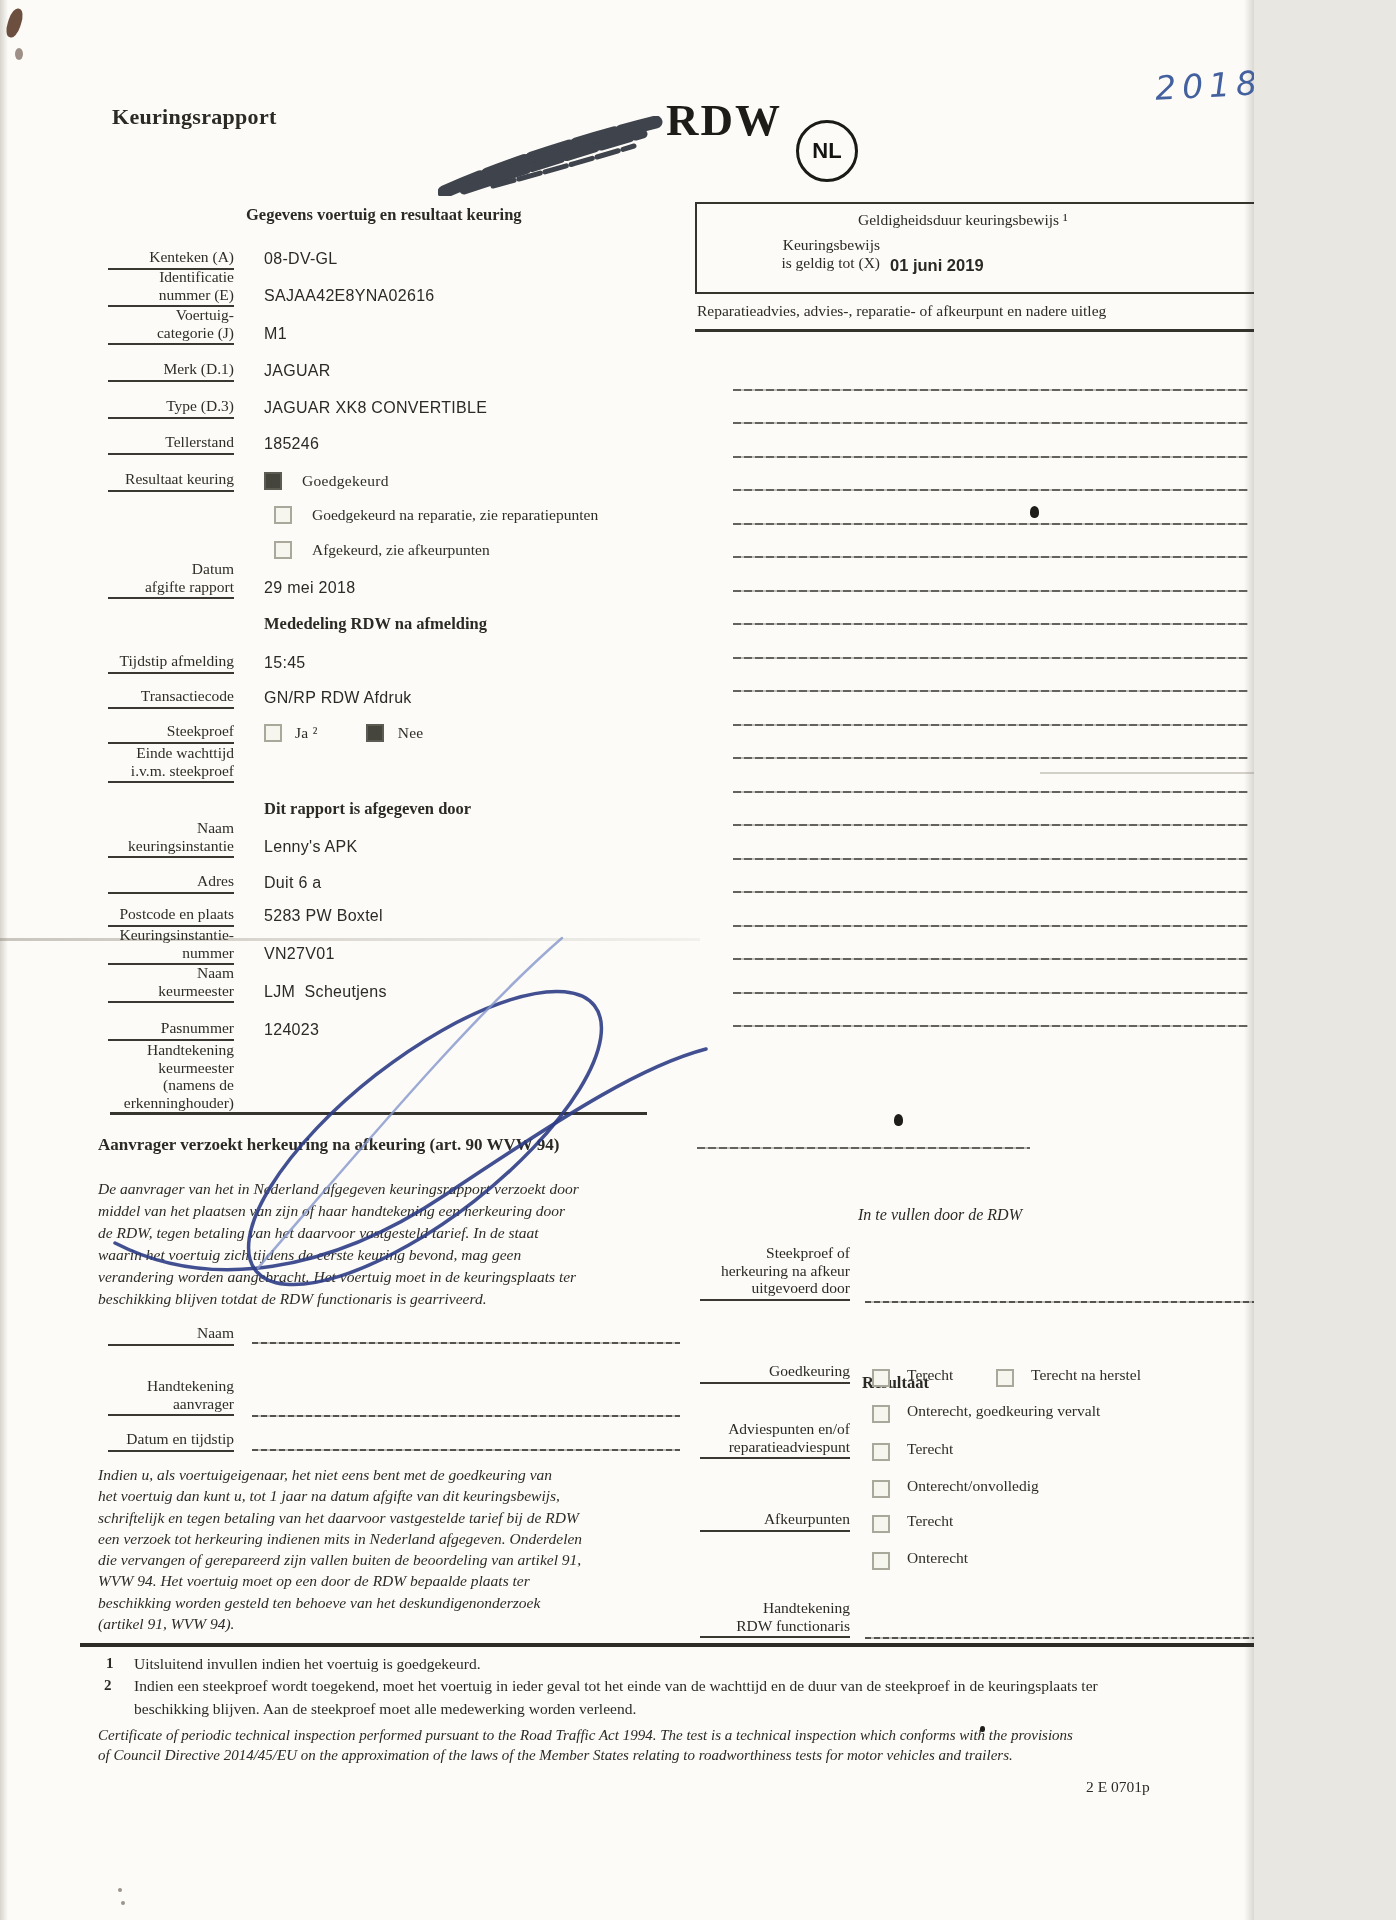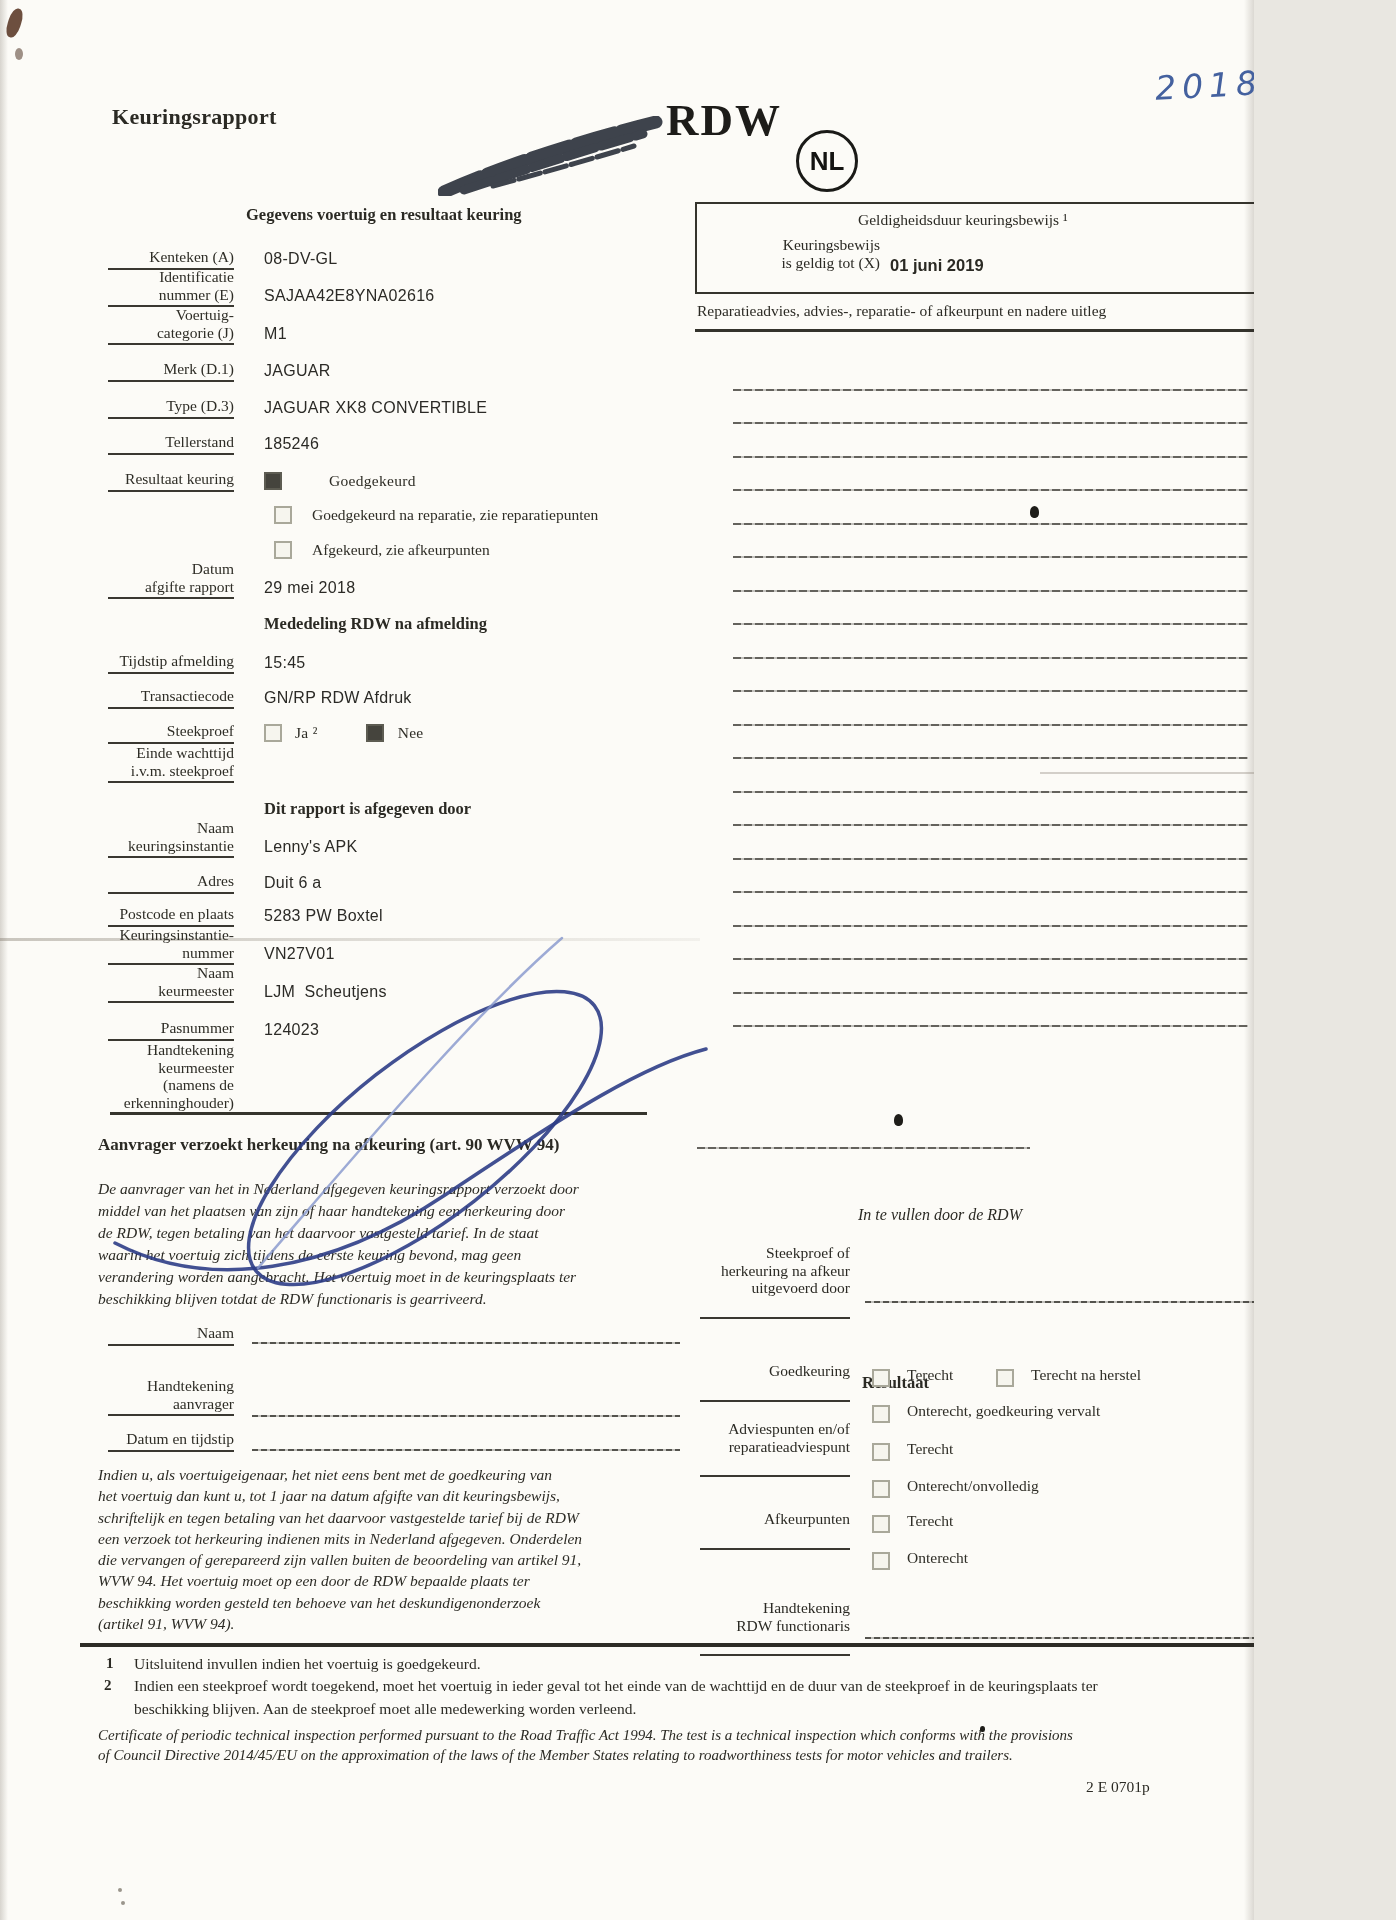--- a/index.html
+++ b/index.html
@@ -10,23 +10,23 @@
   .edge-r{position:absolute;right:0;top:0;width:10px;height:100%;background:linear-gradient(270deg,rgba(120,112,100,.25),rgba(120,112,100,0));}
   .mark-a{position:absolute;left:8px;top:8px;width:13px;height:30px;background:#53301f;border-radius:45%;transform:rotate(18deg);opacity:.85;}
   .mark-b{position:absolute;left:15px;top:48px;width:8px;height:12px;background:#6b564a;border-radius:50%;opacity:.65;}
   .crease-1{position:absolute;left:0;top:938px;width:700px;height:3px;background:linear-gradient(90deg,rgba(125,117,104,.4),rgba(125,117,104,.08));}
   .crease-2{position:absolute;left:1040px;top:772px;width:356px;height:2px;background:rgba(135,127,114,.35);}
   .bdot{position:absolute;width:4px;height:4px;background:#9a958c;border-radius:50%;}
   .inkdot{position:absolute;background:#1e1d19;border-radius:60% 60% 50% 50%;}
   
   .doctitle{position:absolute;left:112px;top:104px;font-size:22px;font-weight:bold;letter-spacing:.3px;}
   .rdw-logo{position:absolute;left:666px;top:94px;font-size:45px;font-weight:bold;letter-spacing:2px;color:#1d1c19;}
-  .nl-badge{position:absolute;left:796px;top:130px;width:56px;height:56px;border:3.5px solid #1a1a17;border-radius:50%;
+  .nl-badge{position:absolute;left:796px;top:120px;width:56px;height:56px;border:3.5px solid #1a1a17;border-radius:50%;
             display:flex;align-items:center;justify-content:center;
-            font-family:"Liberation Sans","DejaVu Sans",sans-serif;font-weight:bold;font-size:26px;color:#141412;}
+            font-family:"Liberation Sans","DejaVu Sans",sans-serif;font-weight:bold;font-size:22px;color:#141412;}
   .hw-year{position:absolute;left:1155px;top:66px;font-family:"DejaVu Sans",sans-serif;font-style:italic;
            font-size:33px;color:#44619f;letter-spacing:6px;transform:rotate(-3deg);}
   .feather{position:absolute;left:438px;top:116px;}
   
   .bold-head{position:absolute;font-size:16.5px;font-weight:bold;}
   .frow{position:absolute;left:108px;display:flex;align-items:flex-end;}
   .flab{width:126px;text-align:right;font-size:15.5px;line-height:17.5px;white-space:pre-line;
         border-bottom:2px solid #3a3831;padding-bottom:2px;color:#2e2d26;}
   .flab.nob{border-bottom:none;}
   .fval{margin-left:30px;font-family:"Liberation Sans","DejaVu Sans",sans-serif;font-size:16px;
@@ -43,21 +43,21 @@
   .vbox{position:absolute;left:695px;top:202px;width:558px;height:88px;border:2px solid #35342d;}
   .vbox-title{position:absolute;left:858px;top:211px;font-size:15.5px;}
   .vbox-lab{position:absolute;left:715px;top:236px;width:165px;text-align:right;font-size:15.5px;line-height:17.5px;white-space:pre-line;}
   .vbox-val{position:absolute;left:890px;top:256px;font-family:"Liberation Sans","DejaVu Sans",sans-serif;font-weight:bold;font-size:16.5px;}
   .advh{position:absolute;left:697px;top:302px;font-size:15.5px;}
   .advh-line{position:absolute;left:695px;top:329px;width:561px;height:2.5px;background:#34332c;}
   .rl{position:absolute;left:733px;width:515px;height:2px;background:repeating-linear-gradient(90deg,rgba(62,60,54,.8) 0 8px,rgba(62,60,54,.3) 8px 11px);}
   .rl2{position:absolute;left:697px;width:333px;height:2px;background:repeating-linear-gradient(90deg,rgba(62,60,54,.8) 0 8px,rgba(62,60,54,.3) 8px 11px);}
   .intevullen{position:absolute;left:858px;top:1206px;font-style:italic;font-size:16px;}
   .rlab{position:absolute;left:700px;width:150px;text-align:right;font-size:15.5px;line-height:17.5px;
-        white-space:pre-line;border-bottom:2px solid #3a3831;padding-bottom:20px;}
+        white-space:pre-line;border-bottom:2px solid #3a3831;padding-bottom:2px;}
   .ropt{position:absolute;display:flex;align-items:flex-start;}
   .ropt .cb{margin-top:3px;}
   .ropt .optl{margin-left:17px;}
   .bigrule{position:absolute;left:80px;top:1643px;width:1182px;height:3.5px;background:#2d2c26;}
   .fnnum{position:absolute;font-size:15px;font-weight:bold;}
   .fntxt{position:absolute;left:134px;font-size:15.5px;line-height:22.5px;white-space:pre-line;}
   .cert{position:absolute;left:98px;top:1726px;font-style:italic;font-size:15px;line-height:19.5px;white-space:pre-line;}
   .formcode{position:absolute;left:1086px;top:1778px;font-size:15.5px;}
   .sig-svg{position:absolute;left:0;top:0;pointer-events:none;}
 </style>
@@ -113,21 +113,21 @@
   <div class="frow" style="top:397px;">
     <div class="flab">Type (D.3)</div>
     <div class="fval">JAGUAR XK8 CONVERTIBLE</div>
   </div>
   <div class="frow" style="top:433px;">
     <div class="flab">Tellerstand</div>
     <div class="fval">185246</div>
   </div>
   <div class="frow" style="top:470px;">
     <div class="flab">Resultaat keuring</div>
-    <div class="fval optrow" style="white-space:normal;gap:27px;">
+    <div class="fval optrow" style="white-space:normal;">
       <span class="cb checked"></span>
       <span class="optl">Goedgekeurd</span>
     </div>
   </div>
   <div class="cbrow" style="top:506px;">
     <span class="cb"></span>
     <span class="optl">Goedgekeurd na reparatie, zie reparatiepunten</span>
   </div>
   <div class="cbrow" style="top:541px;">
     <span class="cb"></span>

